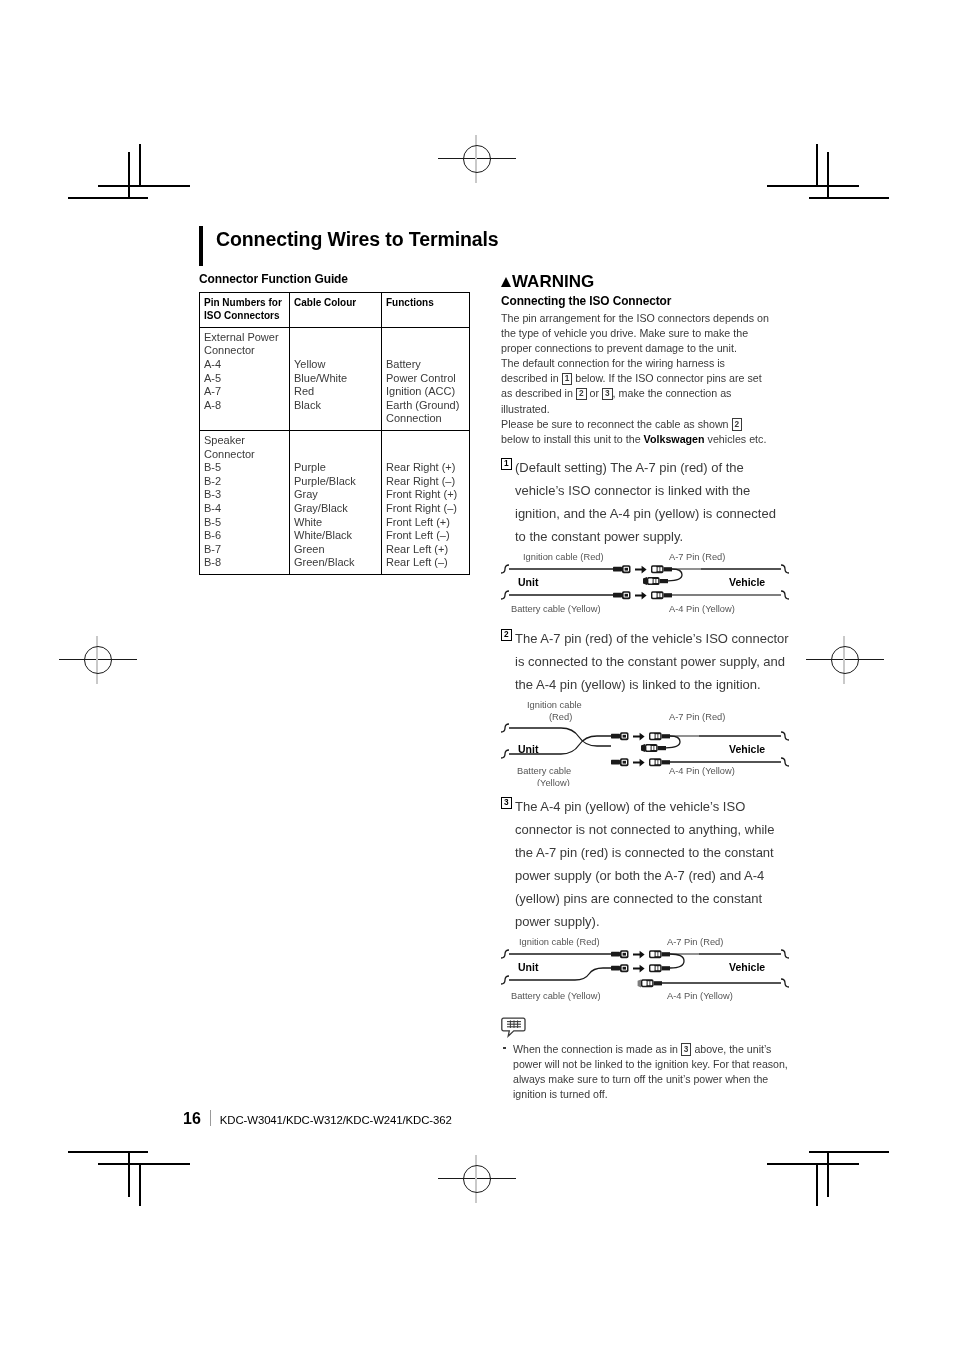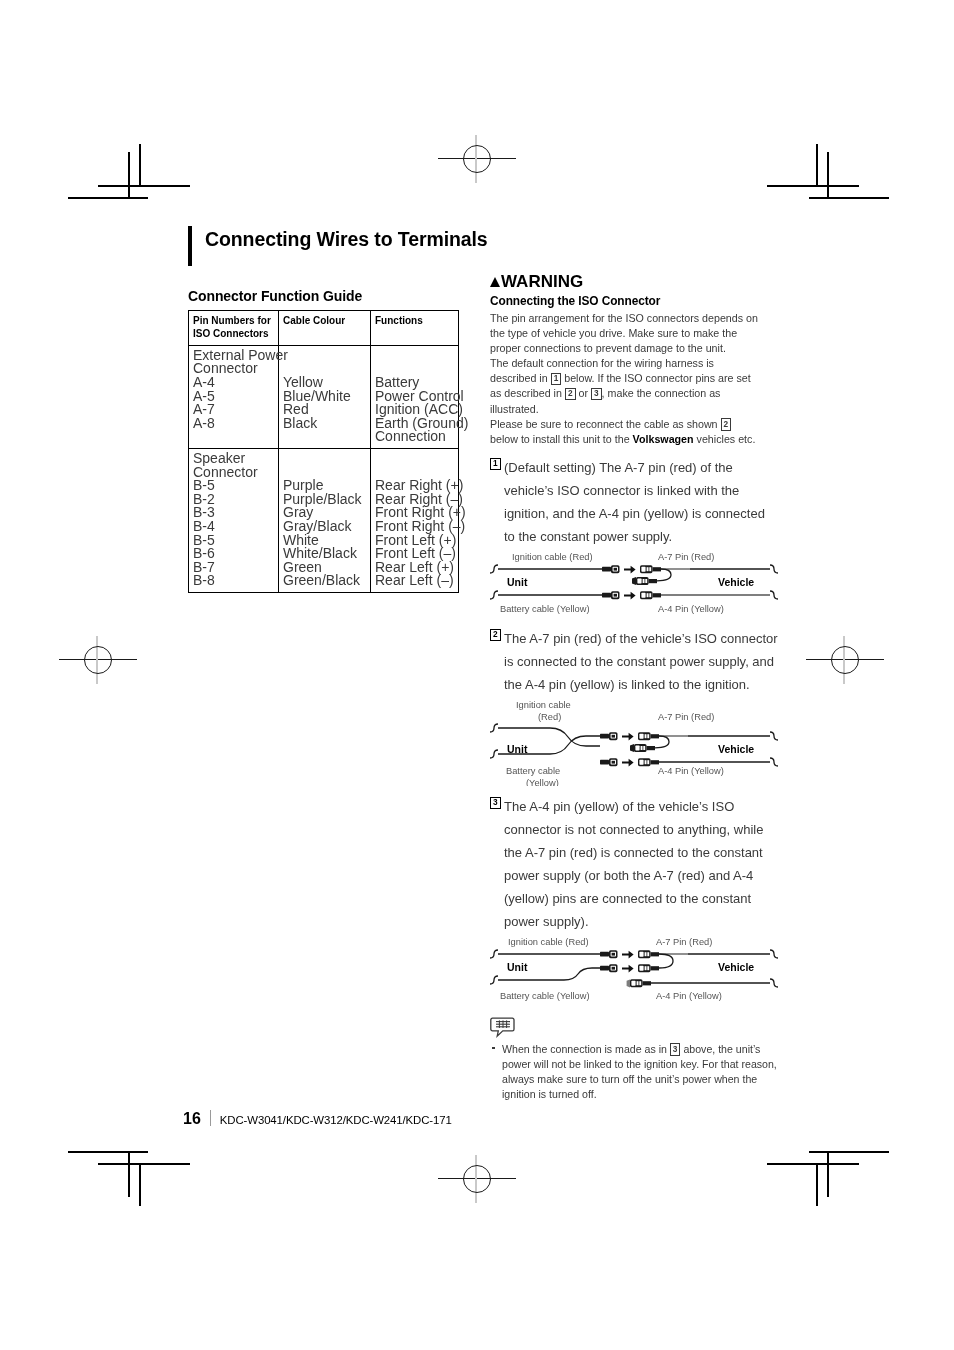--- a/index.html
+++ b/index.html
@@ -11,39 +11,39 @@
   .page{position:absolute;inset:0;}
 
   
   .mark{position:absolute;background:#000;}
   .reg{position:absolute;}
   .reg .h{position:absolute;left:0;top:23px;width:78px;height:1px;background:#1a1a1a;}
   .reg .v{position:absolute;left:37px;top:0;width:2px;height:48px;background:#c9c9c9;}
   .reg .c{position:absolute;left:25px;top:10px;width:26px;height:26px;border:1.3px solid #1a1a1a;border-radius:50%;}
 
   
-  .content{position:absolute;left:188px;top:228px;width:590px;text-decoration:underline;}
+  .content{position:absolute;left:199px;top:228px;width:590px;text-decoration:underline;}
 
   
   .title-wrap{position:relative;height:44px;}
   .title-bar{position:absolute;left:0;top:-2px;width:4px;height:40px;background:#000;}
   .title{position:absolute;left:17px;top:0;font-size:19.5px;font-weight:bold;letter-spacing:-0.1px;color:#000;}
 
   
   .cols{position:relative;}
   .col-left{position:absolute;left:0;top:0;width:272px;}
   .col-right{position:absolute;left:302px;top:0;width:288px;}
 
-  .sec-head{font-size:14px;font-weight:bold;color:#000;margin:16px 0 6px 0;letter-spacing:-0.1px;}
+  .sec-head{font-size:12px;font-weight:bold;color:#000;margin:0 0 6px 0;letter-spacing:-0.1px;}
 
   
   table.cfg{border-collapse:collapse;width:270px;table-layout:fixed;}
   table.cfg th,table.cfg td{
     border:1px solid #000;vertical-align:top;padding:3px 4px 4px 4px;
-    font-size:14px;line-height:13.6px;color:#3a3a3a;
+    font-size:11px;line-height:13.6px;color:#3a3a3a;
   }
   table.cfg th{font-weight:bold;color:#000;text-align:left;font-size:10px;line-height:13.4px;}
   table.cfg col.c1{width:90px;}
   table.cfg col.c2{width:92px;}
   table.cfg col.c3{width:88px;}
   .cell-lines div{white-space:nowrap;}
   .gap{height:13.6px;}
 
   
   .warn-head{font-size:17px;font-weight:bold;color:#000;display:flex;align-items:center;gap:1px;margin-bottom:1px;}
@@ -429,16 +429,16 @@
           </div>
         </div>
 
       </div>
     </div>
   </div>
 
   <div class="footer">
     <span class="pg">16</span>
     <span class="sep"></span>
-    <span class="models">KDC-W3041/KDC-W312/KDC-W241/KDC-171</span>
+    <span class="models">KDC-W3041/KDC-W312/KDC-W241/KDC-362</span>
   </div>
 
 </div>
 
 </body></html>

